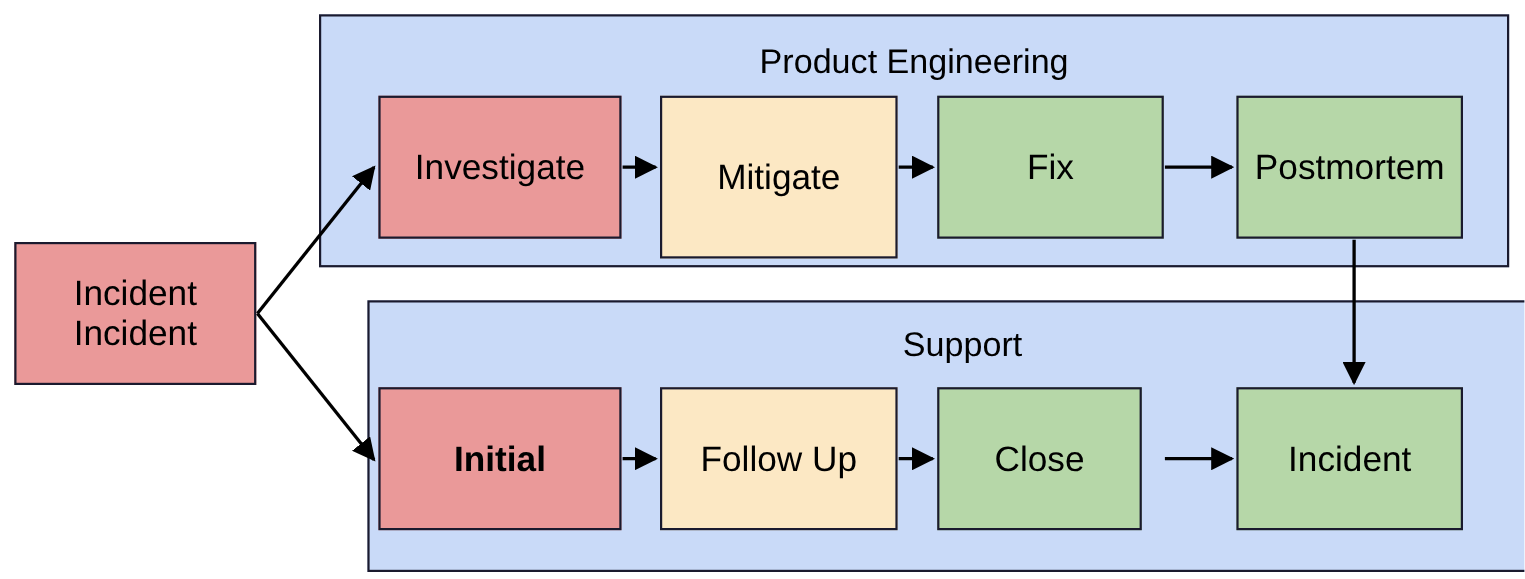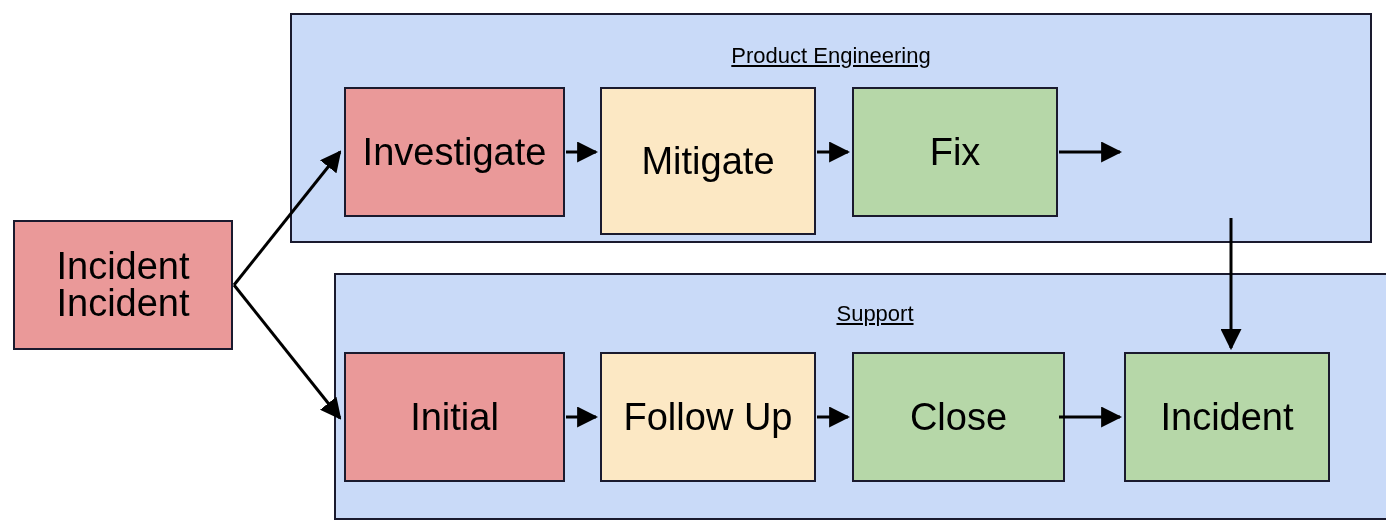--- a/index.html
+++ b/index.html
@@ -19,35 +19,34 @@
     position: absolute;
     box-sizing: border-box;
     border: 2px solid #1a1a2e;
     background: #c9daf8;
   }
   .lane-title {
     position: absolute;
     left: 0;
     right: 0;
     text-align: center;
-    font-size: 22px;
+    font-size: 31px;
     line-height: 34px;
     color: #000000;
     white-space: nowrap;
-    text-decoration: underline;
   }
   .node {
     position: absolute;
     box-sizing: border-box;
     border: 2px solid #1a1a2e;
     display: flex;
     align-items: center;
     justify-content: center;
     text-align: center;
-    font-size: 38px;
+    font-size: 32px;
     line-height: 37px;
     color: #000000;
   }
   .node span { display: block; }
   .node.red    { background: #ea9999; }
   .node.yellow { background: #fce8c4; }
   .node.green  { background: #b6d7a8; }
   svg.overlay {
     position: absolute;
     left: 0;
@@ -88,34 +87,39 @@
       <span>Mitigate</span>
     </div>
   </div>
 
   <div class="node green" style="left:852px; top:87px; width:206px; height:130px;text-align:center;">
     <div>
       <span>Fix</span>
     </div>
   </div>
 
+  <div class="node green" style="left:1124px; top:87px; width:206px; height:130px;">
+    <div>
+      <span>Postmortem</span>
+    </div>
+  </div>
 
-  <div class="node red" style="left:344px; top:352px; width:221px; height:130px;">
+  <div class="node red" style="left:344px; top:352px; width:221px; height:130px;font-weight:bold;">
     <div>
       <span>Initial</span>
     </div>
   </div>
 
   <div class="node yellow" style="left:600px; top:352px; width:216px; height:130px;align-items:center;">
     <div>
       <span>Follow Up</span>
     </div>
   </div>
 
-  <div class="node green" style="left:852px; top:352px; width:213px; height:130px;">
+  <div class="node green" style="left:852px; top:352px; width:186px; height:130px;">
     <div>
       <span>Close</span>
     </div>
   </div>
 
   <div class="node green" style="left:1124px; top:352px; width:206px; height:130px;">
     <div>
       <span>Incident</span>
     </div>
   </div>

